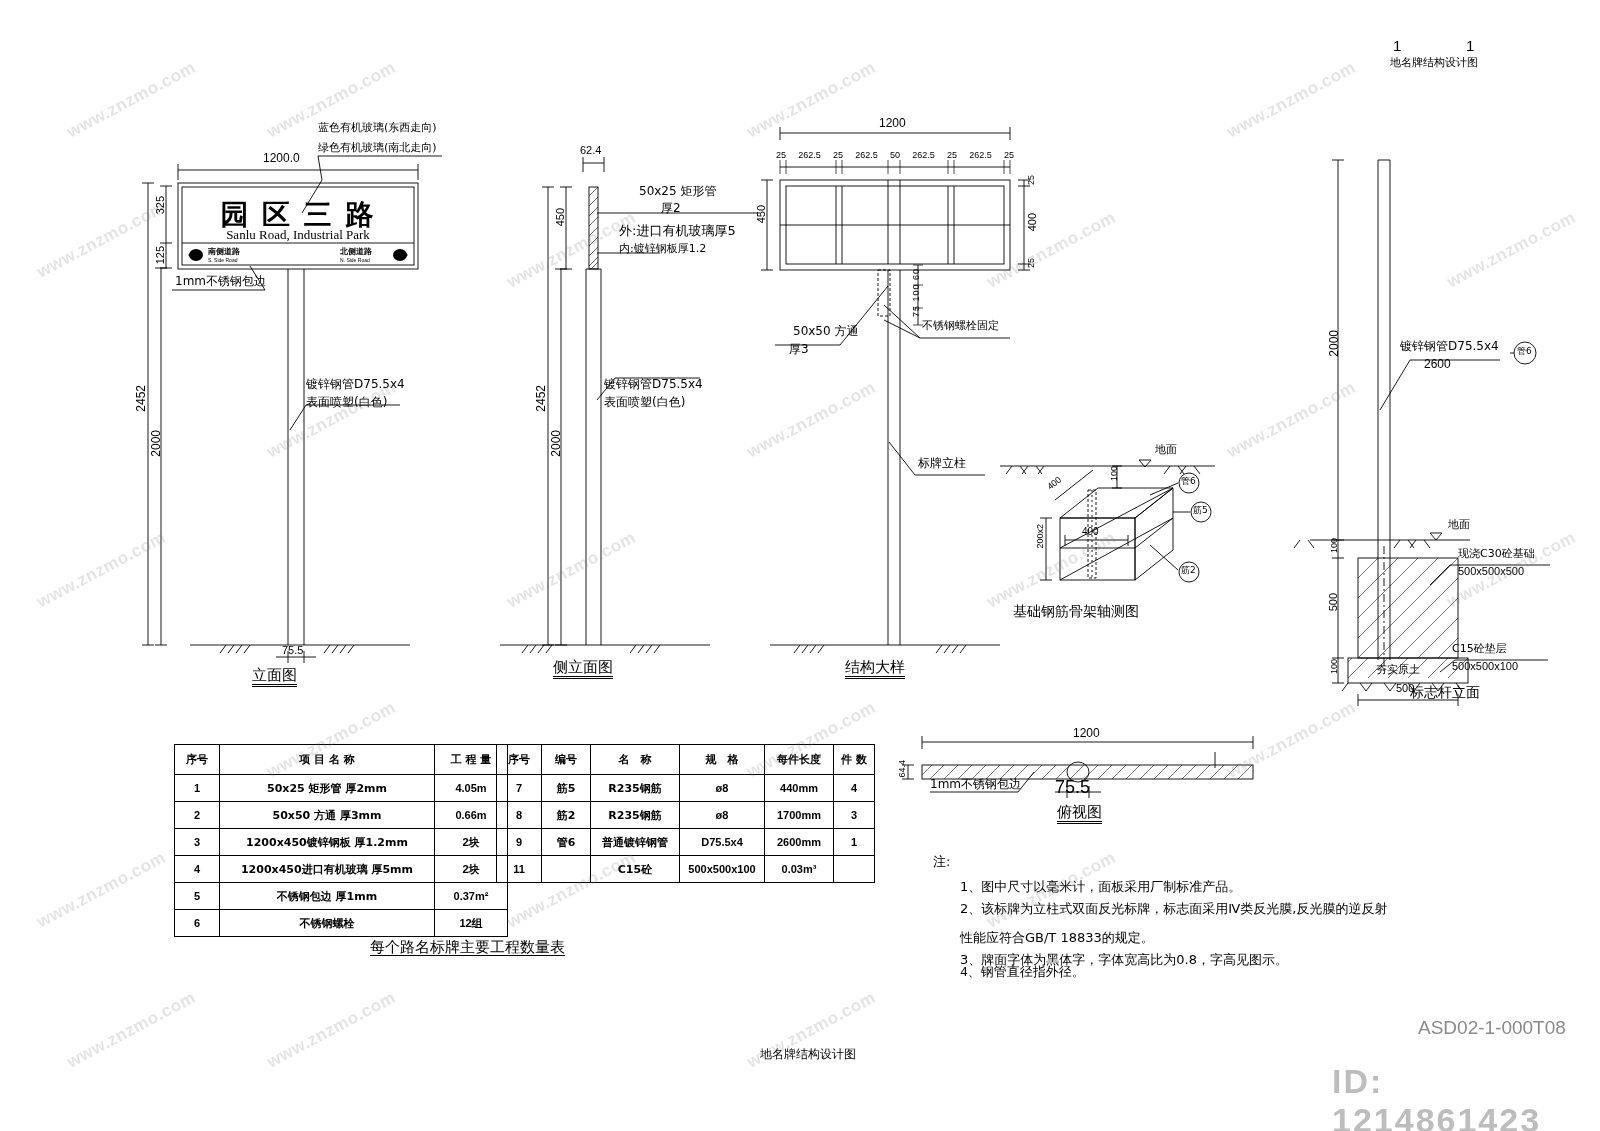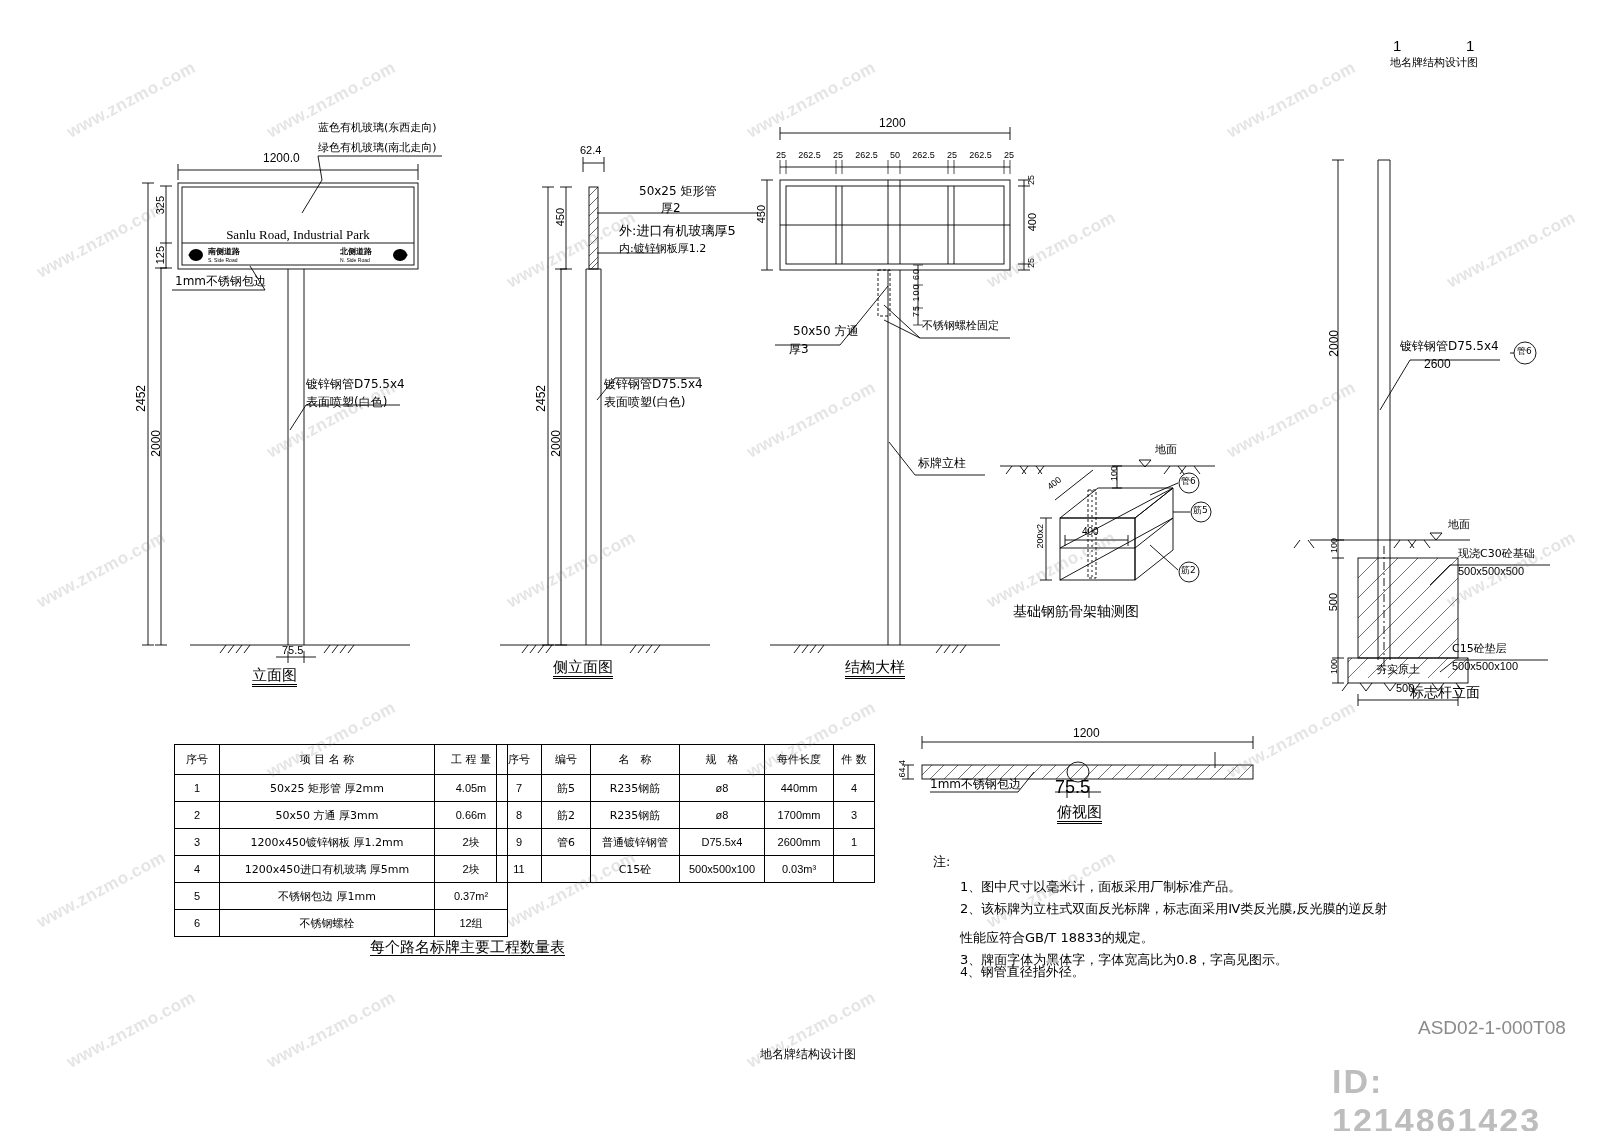--- a/index.html
+++ b/index.html
@@ -10,21 +10,21 @@
   .txt{white-space:nowrap;line-height:1;}
   .cn{font-family:"DejaVu Sans","Liberation Sans",sans-serif;}
   .vert{writing-mode:vertical-rl;transform:rotate(180deg);white-space:nowrap;}
   .ul{border-bottom:1px solid #000;}
   .dbl{border-bottom:3px double #000;padding-bottom:1px;}
   svg{position:absolute;left:0;top:0;overflow:visible;}
   .wm{position:absolute;color:rgba(120,120,120,.20);font-size:17px;font-weight:bold;
       transform:rotate(-28deg);white-space:nowrap;pointer-events:none;letter-spacing:.5px;}
   table.qt{border-collapse:collapse;font-size:11px;}
   table.qt td,table.qt th{border:1px solid #000;text-align:center;padding:2px 3px;
-      font-weight:normal;white-space:nowrap;}
+      font-weight:bold;white-space:nowrap;}
   .signtext{font-family:"DejaVu Sans","Liberation Sans",sans-serif;}
   .bigwm{position:absolute;font-size:62px;font-weight:bold;color:#fff;
       -webkit-text-stroke:3px rgba(150,150,150,.5);text-stroke:3px rgba(150,150,150,.5);}
   .idwm{position:absolute;font-size:34px;font-weight:bold;color:#bdbdbd;letter-spacing:2px;}
 </style>
 </head>
 <body>
 
 <div class="sheet">
 
@@ -92,20 +92,23 @@
   <div class="abs txt vert" style="left:135px;top:385px;font-size:12px;">2452</div>
   <div class="abs txt vert" style="left:150px;top:430px;font-size:12px;">2000</div>
   <div class="abs txt" style="left:282px;top:645px;font-size:11px;">75.5</div>
 
   <div class="abs txt cn" style="left:318px;top:122px;font-size:11px;">蓝色有机玻璃(东西走向)</div>
   <div class="abs txt cn" style="left:318px;top:142px;font-size:11px;">绿色有机玻璃(南北走向)</div>
   <div class="abs txt cn" style="left:175px;top:275px;font-size:12px;">1mm不锈钢包边</div>
   <div class="abs txt cn" style="left:306px;top:378px;font-size:12px;">镀锌钢管D75.5x4</div>
   <div class="abs txt cn" style="left:306px;top:396px;font-size:12px;">表面喷塑(白色)</div>
 
+  <div class="abs" style="left:186px;top:190px;width:224px;height:50px;display:flex;align-items:center;justify-content:center;">
+    <span class="txt signtext" style="font-size:28px;font-weight:bold;letter-spacing:2px;">园 区 三 路</span>
+  </div>
   <div class="abs txt signtext" style="left:186px;top:228px;width:224px;text-align:center;font-size:13px;font-family:'Liberation Serif',serif;">Sanlu Road, Industrial Park</div>
   <svg width="1600" height="1131">
     <g fill="#000">
       <ellipse cx="196" cy="255" rx="7" ry="6"></ellipse>
       <path d="M188 255 l8 -6 v12 z"></path>
       <ellipse cx="400" cy="255" rx="7" ry="6"></ellipse>
       <path d="M408 255 l-8 -6 v12 z"></path>
     </g>
   </svg>
   <div class="abs txt cn" style="left:208px;top:248px;font-size:8px;font-weight:bold;">南侧道路</div>

